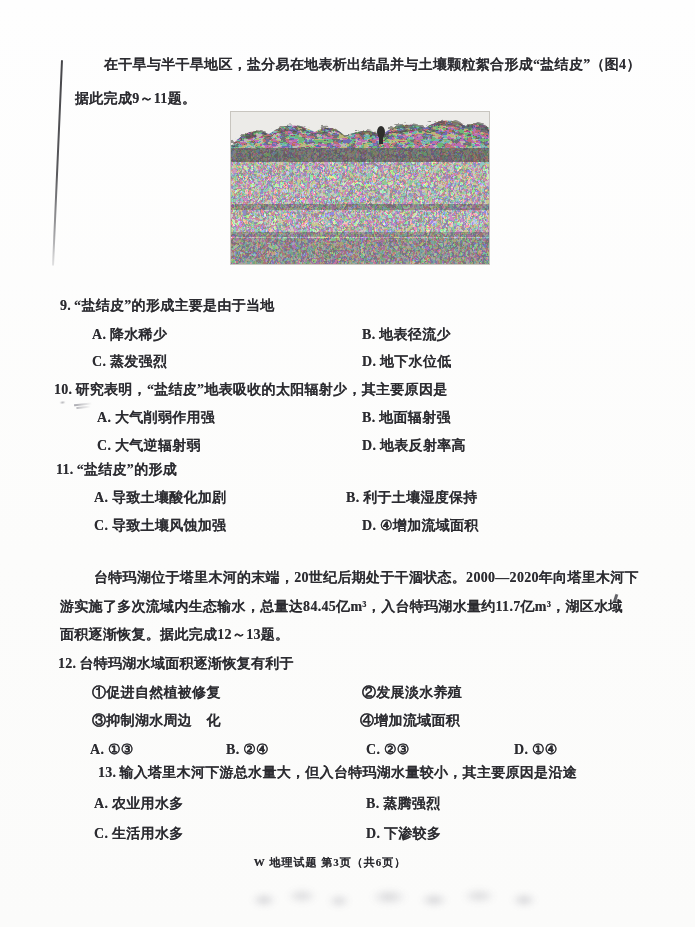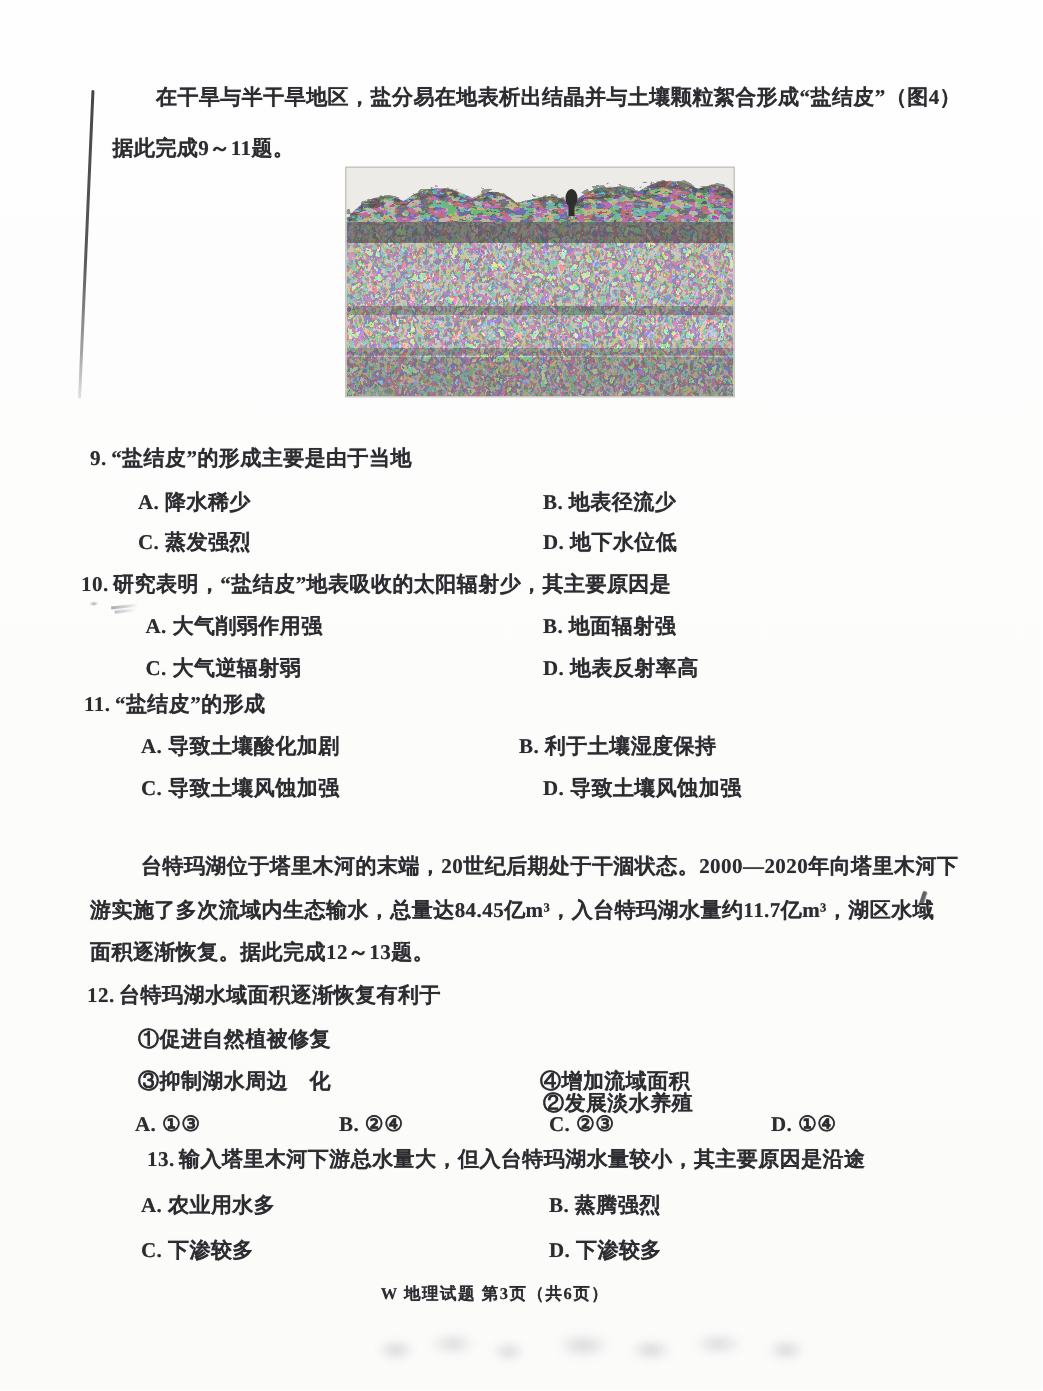--- a/index.html
+++ b/index.html
@@ -154,41 +154,41 @@
   <div class="line opt" style="left:362px;top:409px;">B. 地面辐射强</div>
   <div class="line opt" style="left:97px;top:437px;">C. 大气逆辐射弱</div>
   <div class="line opt" style="left:362px;top:437px;">D. 地表反射率高</div>
 
   <div class="line stem" style="left:56px;top:461px;">
     <span class="qnum">11.</span><span>“盐结皮”的形成</span>
   </div>
   <div class="line opt" style="left:94px;top:489px;">A. 导致土壤酸化加剧</div>
   <div class="line opt" style="left:346px;top:489px;">B. 利于土壤湿度保持</div>
   <div class="line opt" style="left:94px;top:517px;">C. 导致土壤风蚀加强</div>
-  <div class="line opt" style="left:362px;top:517px;">D. 导致土壤风蚀加强</div>
+  <div class="line opt" style="left:362px;top:517px;">D. ④增加流域面积</div>
 
   <div class="line passage" style="left:94px;top:569px;">台特玛湖位于塔里木河的末端，20世纪后期处于干涸状态。2000—2020年向塔里木河下</div>
   <div class="line passage" style="left:60px;top:598px;">游实施了多次流域内生态输水，总量达84.45亿m³，入台特玛湖水量约11.7亿m³，湖区水域</div>
   <div class="line passage" style="left:60px;top:626px;">面积逐渐恢复。据此完成12～13题。</div>
 
   <div class="line stem" style="left:58px;top:655px;">
     <span class="qnum">12.</span><span>台特玛湖水域面积逐渐恢复有利于</span>
   </div>
   <div class="line opt" style="left:92px;top:684px;">①促进自然植被修复</div>
-  <div class="line opt" style="left:362px;top:684px;margin-top:43px;">②发展淡水养殖</div>
+  <div class="line opt" style="left:362px;top:684px;">②发展淡水养殖</div>
   <div class="line opt" style="left:92px;top:712px;">③抑制湖水周边　化</div>
   <div class="line opt" style="left:360px;top:712px;">④增加流域面积</div>
   <div class="line opt" style="left:90px;top:741px;">A. ①③</div>
   <div class="line opt" style="left:226px;top:741px;">B. ②④</div>
   <div class="line opt" style="left:366px;top:741px;">C. ②③</div>
   <div class="line opt" style="left:514px;top:741px;">D. ①④</div>
 
   <div class="line stem" style="left:54px;top:764px;margin-left:44px;">
     <span class="qnum">13.</span><span>输入塔里木河下游总水量大，但入台特玛湖水量较小，其主要原因是沿途</span>
   </div>
   <div class="line opt" style="left:94px;top:795px;">A. 农业用水多</div>
   <div class="line opt" style="left:366px;top:795px;">B. 蒸腾强烈</div>
-  <div class="line opt" style="left:94px;top:825px;">C. 下渗较多</div>
+  <div class="line opt" style="left:94px;top:825px;">C. 生活用水多</div>
   <div class="line opt" style="left:366px;top:825px;">D. 下渗较多</div>
 
   <div class="footer">W 地理试题 第3页（共6页）</div>
 
 </div>
 
 </body></html>

